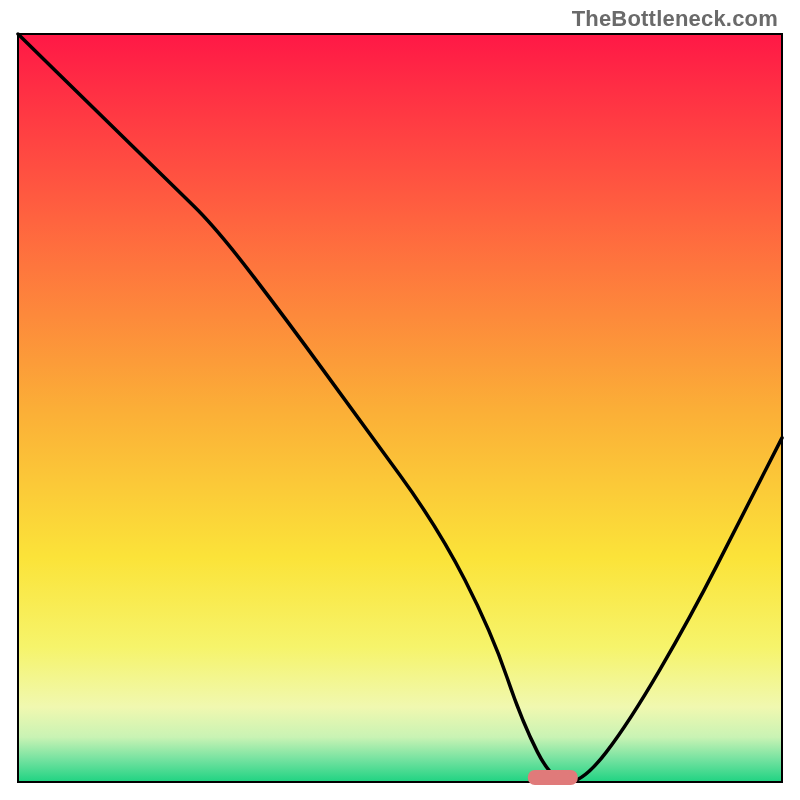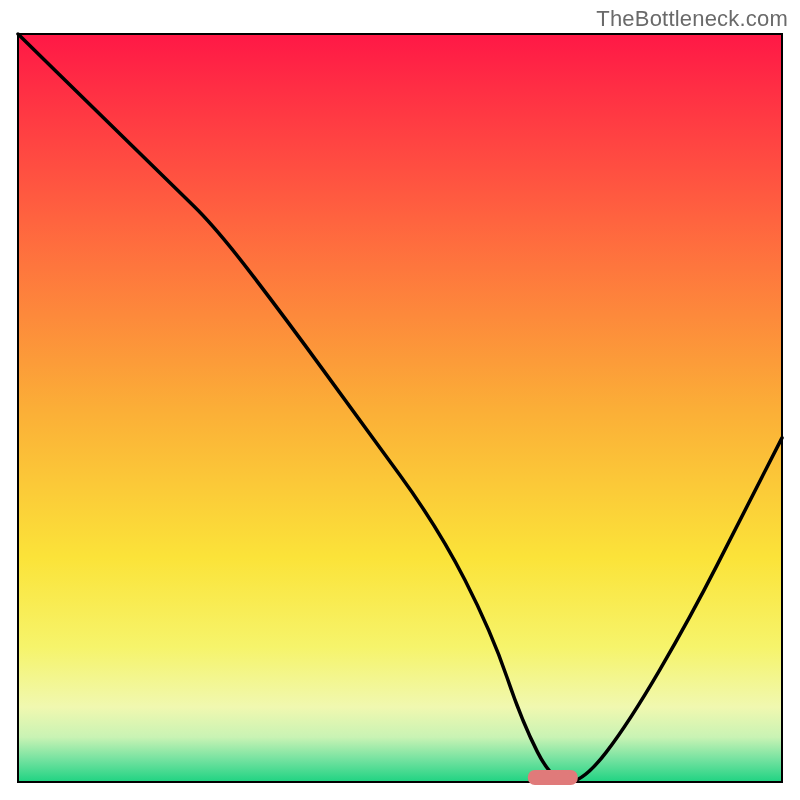--- a/index.html
+++ b/index.html
@@ -15,23 +15,23 @@
     position: relative;
     width: 800px;
     height: 800px;
   }
   svg {
     display: block;
   }
   .watermark {
     position: absolute;
     top: 6px;
-    right: 12px;
+    right: 22px;
     font-size: 22px;
-    font-weight: 400;
+    font-weight: 700;
     color: #6a6a6a;
     letter-spacing: 0.2px;
   }
 </style>
 </head>
 <body>
 
 <div class="stage">
   <svg id="chart-svg" width="800" height="800" viewBox="0 0 800 800">
     <defs>

